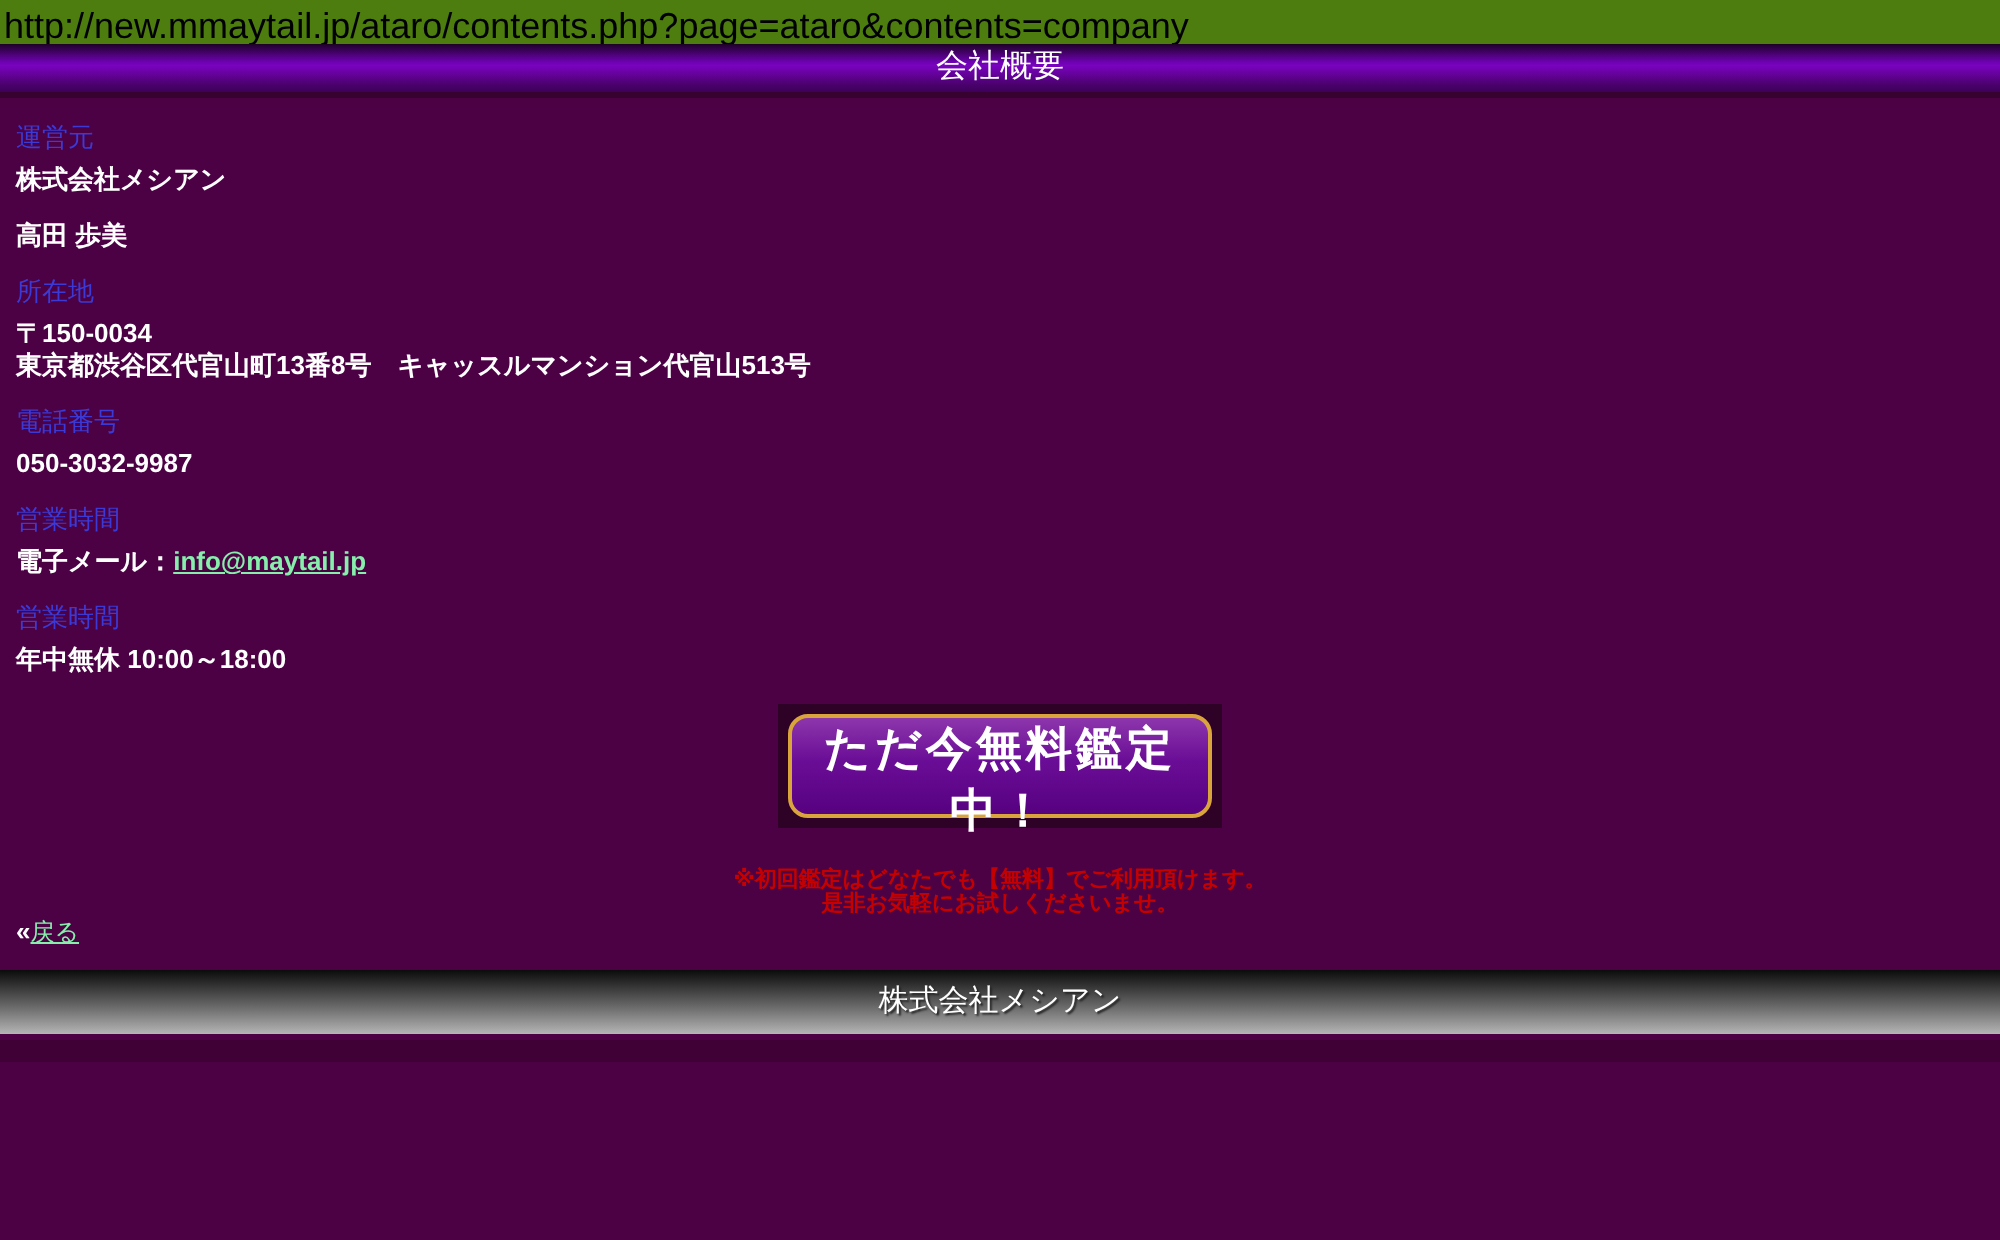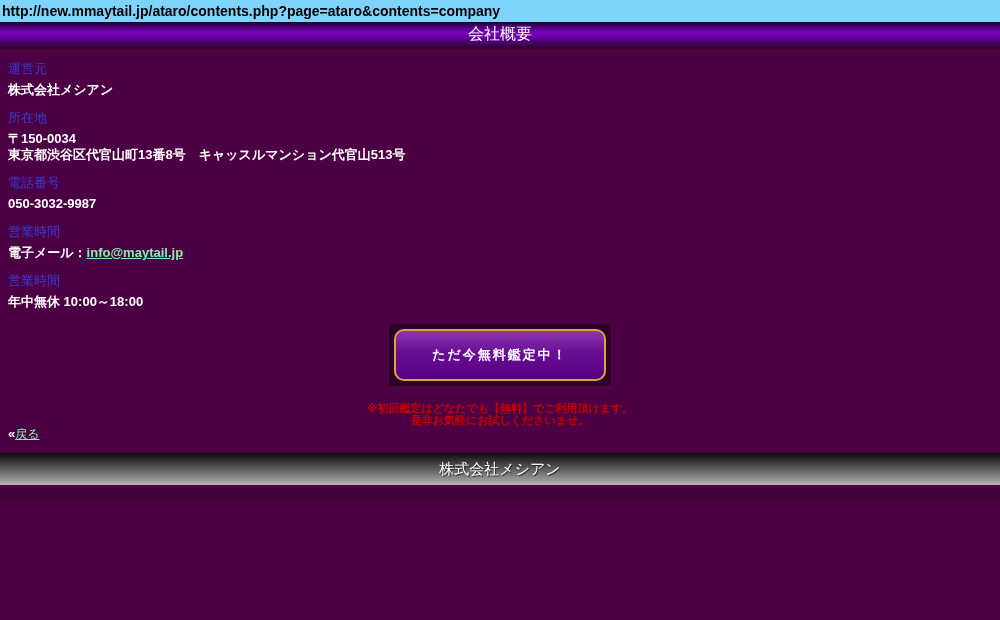--- a/index.html
+++ b/index.html
@@ -5,27 +5,26 @@
   * { margin: 0; padding: 0; box-sizing: border-box; }
   html, body { width: 1000px; height: 620px; overflow: hidden; }
   body {
     font-family: "Liberation Sans", "DejaVu Sans", sans-serif;
     background: #4C0144;
     display: flex;
     flex-direction: column;
   }
   
   .url-bar {
-    background: #7dd3fc;
+    background: #4d7c0f;
     height: 22px;
     padding: 3px 0 0 2px;
-    font-size: 14px;
+    font-size: 18px;
     color: #000000;
     white-space: nowrap;
-    font-weight: bold;
   }
   
   .title-bar {
     height: 24px;
     background: linear-gradient(to bottom, #1E0128 0%, #6E02B2 38%, #7A02C0 45%, #4A016C 85%, #3C015A 100%);
     color: #FFFFFF;
     font-size: 16px;
     text-align: center;
     line-height: 24px;
   }
@@ -61,21 +60,21 @@
   }
   .free-button {
     display: block;
     width: 212px;
     height: 52px;
     border: 2px solid #D9A43C;
     border-radius: 10px;
     background: linear-gradient(to bottom, #8C36AC 0%, #6A0D96 45%, #560180 100%);
     color: #FFFFFF;
     font-family: inherit;
-    font-size: 13px;
+    font-size: 23px;
     font-weight: bold;
     letter-spacing: 2px;
     cursor: pointer;
   }
   .cta-note {
     margin-top: 16px;
     color: #C40000;
     font-size: 11px;
     font-weight: bold;
     line-height: 12px;
@@ -111,20 +110,21 @@
 <div class="title-bar">
   <span>会社概要</span>
 </div>
 <div class="title-underline"></div>
 
 <div class="content">
 
   <div class="field-label">運営元</div>
   <div class="field-value">株式会社メシアン</div>
 
+  <div class="field-value">高田 歩美</div>
 
   <div class="field-label">所在地</div>
   <div class="field-value">
     <div>〒150-0034</div>
     <div>東京都渋谷区代官山町13番8号　キャッスルマンション代官山513号</div>
   </div>
 
   <div class="field-label">電話番号</div>
   <div class="field-value">050-3032-9987</div>
 

